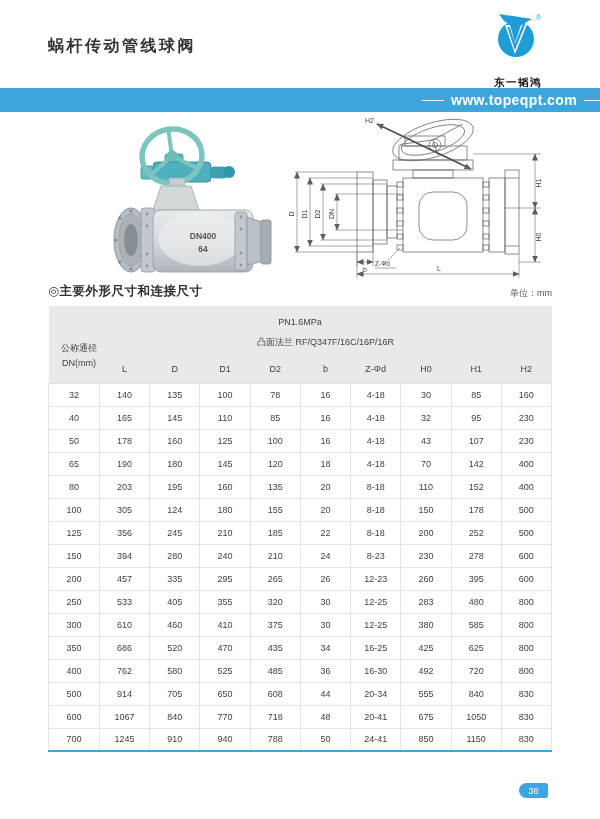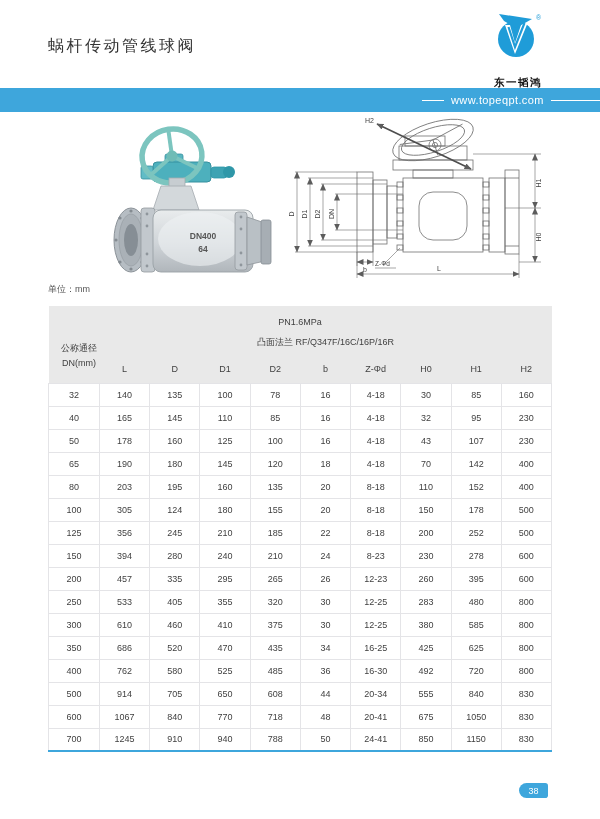--- a/index.html
+++ b/index.html
@@ -6,31 +6,31 @@
     --accent:#3ea6dc; --logo:#1f9cd8; --header_bg:#e9e9e9; --grid:#e4e4e7;
     --text:#3f3f3f; --teal:#7cc5bf; --gearbox:#4db0bd;
   }
   *{box-sizing:border-box;}
   html,body{margin:0;padding:0;}
   body{
     width:600px;height:819px;position:relative;background:#fff;overflow:hidden;
     font-family:"Liberation Sans","DejaVu Sans",sans-serif;
   }
   .page-title{
-    position:absolute;left:48px;top:36px;font-size:16px;font-weight:normal;
+    position:absolute;left:48px;top:36px;font-size:16px;font-weight:bold;
     color:#333;letter-spacing:2.5px;
   }
   .logo-block{position:absolute;left:490px;top:12px;width:56px;text-align:center;}
   .brand-name{font-size:10.5px;font-weight:bold;color:#111;letter-spacing:1.5px;margin-top:12px;}
   .banner{position:absolute;left:0;top:88px;width:600px;height:24px;background:var(--accent);}
   .banner-inner{position:absolute;right:0;top:0;height:24px;width:178px;display:flex;align-items:center;}
   .rule{height:1px;background:#fff;}
   .rule-left{width:22px;margin-right:7px;}
   .rule-right{flex:1;margin-left:7px;}
-  .banner-url{color:#fff;font-size:11px;letter-spacing:.4px;white-space:nowrap;}
+  .banner-url{color:#fff;font-size:14px;letter-spacing:.4px;white-space:nowrap;font-weight:bold;}
   .photo{position:absolute;left:95px;top:120px;}
   .drawing{position:absolute;left:283px;top:112px;}
   .section-bar{
     position:absolute;left:48px;top:283px;width:504px;display:flex;
     justify-content:space-between;align-items:flex-end;
   }
   .section-title{font-size:12.5px;font-weight:bold;color:#2e2e2e;letter-spacing:.5px;}
   .unit-note{font-size:9px;color:#555;}
   .dim-table{
     position:absolute;left:48px;top:306px;width:504px;border-collapse:collapse;
@@ -228,20 +228,21 @@
     <text x="51" y="102" transform="rotate(-90 51 102)" text-anchor="middle">DN</text>
     <text x="80" y="160">b</text>
     <text x="92" y="154" font-size="6.5">Z-Φd</text>
     <text x="258" y="71" transform="rotate(-90 258 71)" text-anchor="middle">H1</text>
     <text x="258" y="125" transform="rotate(-90 258 125)" text-anchor="middle">H0</text>
     <text x="154" y="159">L</text>
   </g>
 </svg>
 
 <div class="section-bar">
+  <span class="section-title">◎主要外形尺寸和连接尺寸</span>
   <span class="unit-note">单位：mm</span>
 </div>
 
 <table class="dim-table">
   <colgroup>
     <col style="width:51px">
       <col>
       <col>
       <col>
       <col>

